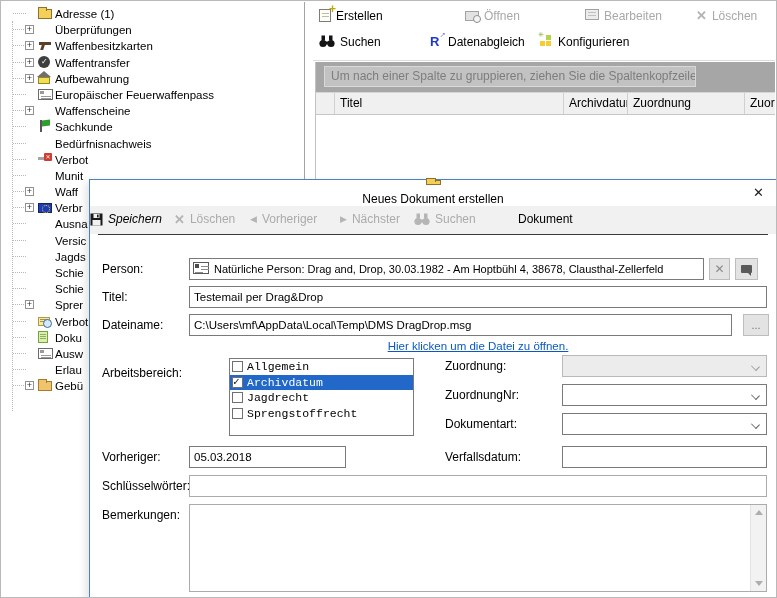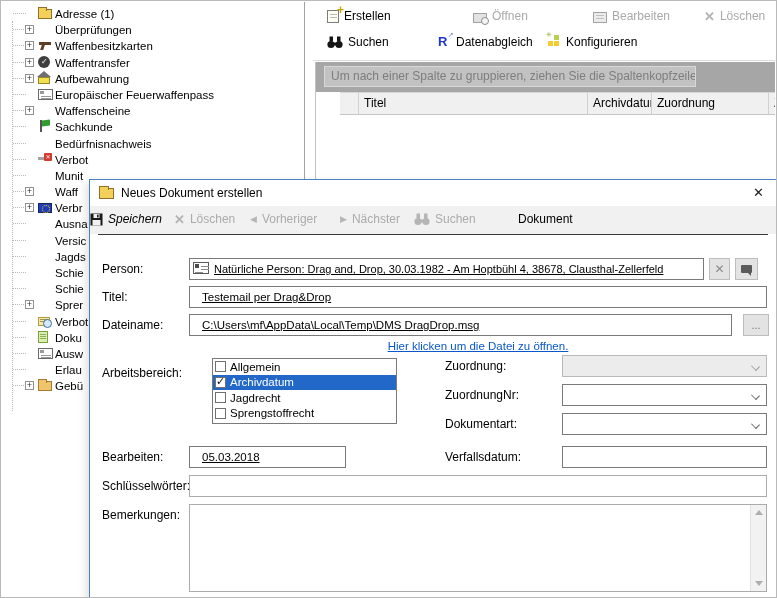--- a/index.html
+++ b/index.html
@@ -60,21 +60,21 @@
   .ico-tasks{width:12px;height:9px;background:#f6e9a8;border:1px solid #b09b3c;margin-top:2px;}
   .ico-tasks::before{content:"";position:absolute;left:1px;top:1px;width:8px;height:1px;background:#a5914f;box-shadow:0 2px 0 #a5914f;}
   .ico-tasks::after{content:"";position:absolute;right:-3px;bottom:-3px;width:7px;height:7px;background:#d6e9fb;
                     border:1px solid #3a6ea5;border-radius:50%;}
   .ico-doc{width:10px;height:12px;background:#d9f0ae;border:1px solid #79a23a;}
   .ico-doc::before{content:"";position:absolute;left:1px;top:2px;width:6px;height:1px;background:#8faf5e;
                    box-shadow:0 2px 0 #8faf5e,0 4px 0 #8faf5e;}
 
   
   .right-panel{position:absolute;left:312px;top:1px;right:1px;bottom:1px;background:#fff;}
-  .tb-btn{position:absolute;display:flex;align-items:flex-end;gap:5px;font-size:12px;cursor:default;white-space:nowrap;margin-left:8px;}
+  .tb-btn{position:absolute;display:flex;align-items:flex-start;gap:5px;font-size:12px;cursor:default;white-space:nowrap;}
   .tb-btn.disabled{color:#a9a9a9;}
   .tb-sep{position:absolute;left:0;right:0;top:58px;border-top:1px solid #dcdcdc;}
 
   .ico-create{position:relative;width:12px;height:13px;border:1px solid #7c7c7c;background:#fffef2;}
   .ico-create::before{content:"";position:absolute;left:2px;top:3px;width:7px;height:1px;background:#b9b9b9;box-shadow:0 3px 0 #b9b9b9;}
   .ico-create::after{content:"+";position:absolute;right:-6px;top:-8px;color:#c5a500;font-weight:bold;font-size:12px;}
   .ico-open-g{position:relative;width:14px;height:10px;background:#e2e2e2;border:1px solid #a2a2a2;margin-top:2px;}
   .ico-open-g::after{content:"";position:absolute;right:-3px;bottom:-3px;width:6px;height:6px;border:1px solid #8f8f8f;border-radius:50%;background:#f4f4f4;}
   .ico-edit-g{position:relative;width:14px;height:11px;background:#ececec;border:1px solid #a2a2a2;}
   .ico-edit-g::before{content:"";position:absolute;left:2px;top:2px;width:8px;height:1px;background:#c0c0c0;box-shadow:0 3px 0 #c0c0c0;}
@@ -86,47 +86,47 @@
   .ico-config::before{content:"";position:absolute;left:1px;top:6px;width:5px;height:5px;background:#f2cf2e;
                       box-shadow:6px 0 0 #f2cf2e,6px -6px 0 #b9d24b;border:0;}
   .ico-config::after{content:"✳";position:absolute;left:-1px;top:-4px;font-size:7px;color:#8fae3e;}
   .binoc{display:inline-block;}
 
   .grid-area{position:absolute;left:2px;top:60px;right:0;bottom:0;border-left:1px solid #c2c2c2;}
   .grouping-bar{position:absolute;left:0;top:0;right:0;height:30px;background:#a6a6a6;}
   .grouping-box{position:absolute;left:8px;top:4px;width:372px;height:21px;background:#c2c2c2;border:1px solid #d8d8d8;
                 color:#7d7d7d;font-size:12px;line-height:19px;padding:0 6px;overflow:hidden;white-space:nowrap;}
   .thead{position:absolute;left:0;top:30px;right:0;height:23px;background:#f0f0f0;display:flex;
-         border-top:1px solid #d6d6d6;border-bottom:1px solid #c6c6c6;font-size:12px;margin-left:24px;}
+         border-top:1px solid #d6d6d6;border-bottom:1px solid #c6c6c6;font-size:12px;}
   .th{border-right:1px solid #d0d0d0;padding:3px 0 0 5px;overflow:hidden;white-space:nowrap;}
   .th.sel{width:19px;padding:0;}
   .th.c-titel{width:229px;}
   .th.c-archiv{width:64px;}
   .th.c-zuord{width:117px;}
   .th.c-zuord2{flex:1;border-right:none;}
   .tbody{position:absolute;left:0;top:53px;right:0;bottom:0;background:#fff;}
 
   
   .dialog{position:absolute;left:88px;top:178px;width:688px;height:420px;background:#fff;
           border:1px solid #4a82c0;z-index:10;box-shadow:-3px 3px 8px rgba(0,0,0,.12);}
   .dlg-title{position:absolute;left:0;top:0;right:0;height:26px;display:flex;align-items:center;gap:7px;
-             padding:0 9px;font-size:12px;background:#fff;}
+             padding:0 9px;font-size:12px;background:#fff;flex-direction:column;}
   .dlg-close{position:absolute;right:12px;top:5px;font-size:13px;color:#1a1a1a;cursor:default;}
   .ico-folder-title{position:relative;width:15px;height:11px;background:#f2d05a;border:1px solid #93702a;}
   .ico-folder-title::before{content:"";position:absolute;left:-1px;top:-3px;width:8px;height:3px;background:#f2d05a;
                             border:1px solid #93702a;border-bottom:none;}
   .dlg-toolbar{position:absolute;left:0;top:26px;right:0;height:28px;background:#f1f1f1;font-size:12px;}
   .dtb{position:absolute;top:6px;display:flex;align-items:center;gap:5px;white-space:nowrap;}
   .dtb.disabled{color:#ababab;}
   .arrow-g{color:#b5b5b5;font-size:9px;}
   .dlg-sep{position:absolute;left:8px;right:8px;top:54px;border-top:1px solid #3a3a3a;}
 
   .fld-label{position:absolute;font-size:12px;white-space:nowrap;}
   .fld{position:absolute;height:22px;background:#fff;border:1px solid #7a7a7a;font-size:11.5px;
-       line-height:20px;padding:0 12px;overflow:hidden;white-space:nowrap;text-decoration:underline;}
+       line-height:20px;padding:0 4px;overflow:hidden;white-space:nowrap;}
   .fld.light{border-color:#ababab;}
   .sq-btn{position:absolute;height:22px;background:#e3e3e3;border:1px solid #bdbdbd;display:flex;
           align-items:center;justify-content:center;font-size:11px;color:#777;}
   .ico-comment{position:relative;width:11px;height:8px;background:#5a5a5a;border-radius:1px;}
   .ico-comment::after{content:"";position:absolute;right:1px;bottom:-3px;border-left:4px solid transparent;
                       border-top:4px solid #5a5a5a;}
   .link{position:absolute;font-size:11.5px;color:#0a58c8;text-decoration:underline;text-align:center;cursor:pointer;}
   .listbox{position:absolute;background:#fff;border:1px solid #7a7a7a;overflow:hidden;}
   .lb-row{display:flex;align-items:center;height:15.5px;font-size:11.5px;padding-left:2px;gap:4px;}
   .lb-row.selected{background:#2268c8;color:#fff;}
@@ -371,21 +371,21 @@
     <div class="fld-label" style="left:12px;top:138px;">Dateiname:</div>
     <div class="fld" style="left:99px;top:134px;width:543px;">
       <span>C:\Users\mf\AppData\Local\Temp\DMS DragDrop.msg</span>
     </div>
     <div class="sq-btn" style="left:653px;top:134px;width:26px;">
       <span>...</span>
     </div>
     <div class="link" style="left:99px;top:160px;width:578px;">Hier klicken um die Datei zu öffnen.</div>
 
     <div class="fld-label" style="left:12px;top:186px;">Arbeitsbereich:</div>
-    <div class="listbox" style="left:122px;top:178px;width:185px;height:66px;">
+    <div class="listbox" style="left:139px;top:178px;width:185px;height:78px;font-family:Liberation Mono, monospace;">
       <div class="lb-row">
         <span class="chk"></span>
         <span>Allgemein</span>
       </div>
       <div class="lb-row selected">
         <span class="chk checked"></span>
         <span>Archivdatum</span>
       </div>
       <div class="lb-row">
         <span class="chk"></span>
@@ -403,21 +403,21 @@
     </div>
     <div class="fld-label" style="left:355px;top:208px;">ZuordnungNr:</div>
     <div class="combo" style="left:472px;top:204px;width:205px;">
       <span class="chev"></span>
     </div>
     <div class="fld-label" style="left:355px;top:237px;">Dokumentart:</div>
     <div class="combo" style="left:472px;top:233px;width:205px;">
       <span class="chev"></span>
     </div>
 
-    <div class="fld-label" style="left:12px;top:270px;">Bearbeiten:</div>
+    <div class="fld-label" style="left:12px;top:270px;">Vorheriger:</div>
     <div class="fld" style="left:99px;top:266px;width:157px;">
       <span>05.03.2018</span>
     </div>
     <div class="fld-label" style="left:355px;top:270px;">Verfallsdatum:</div>
     <div class="fld" style="left:472px;top:266px;width:205px;">
       <span></span>
     </div>
 
     <div class="fld-label" style="left:12px;top:299px;">Schlüsselwörter:</div>
     <div class="fld light" style="left:99px;top:295px;width:578px;">

